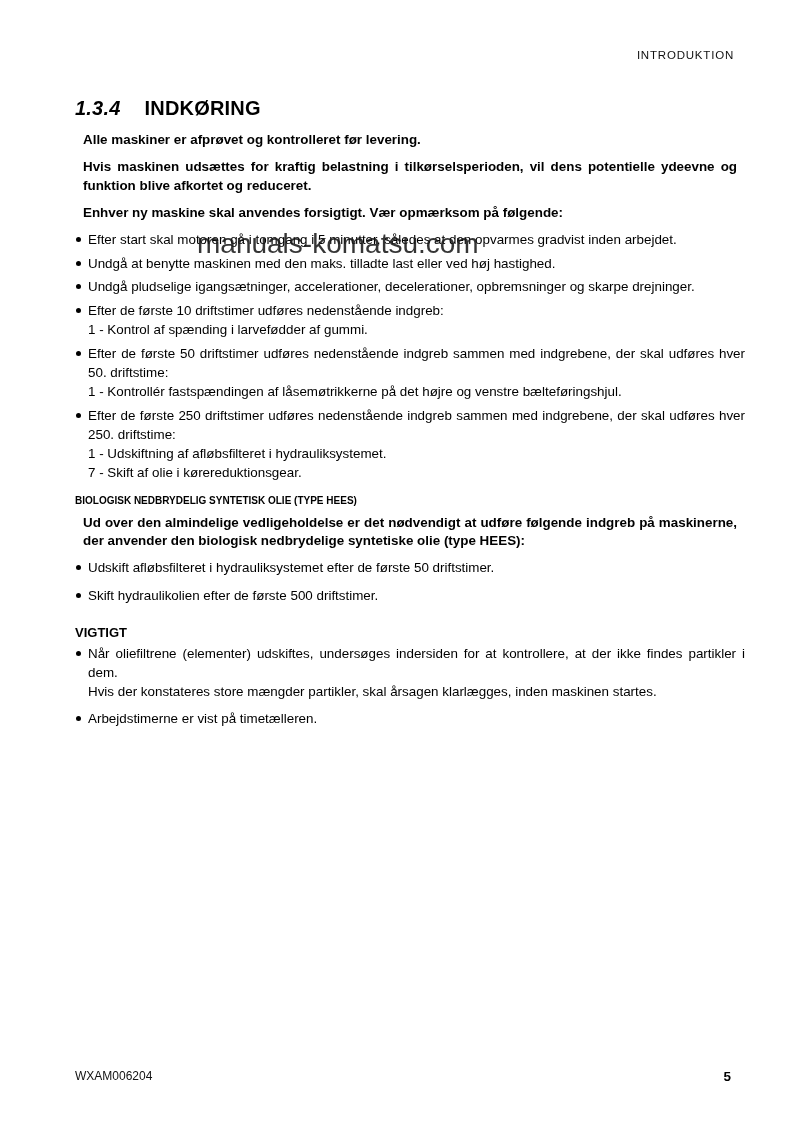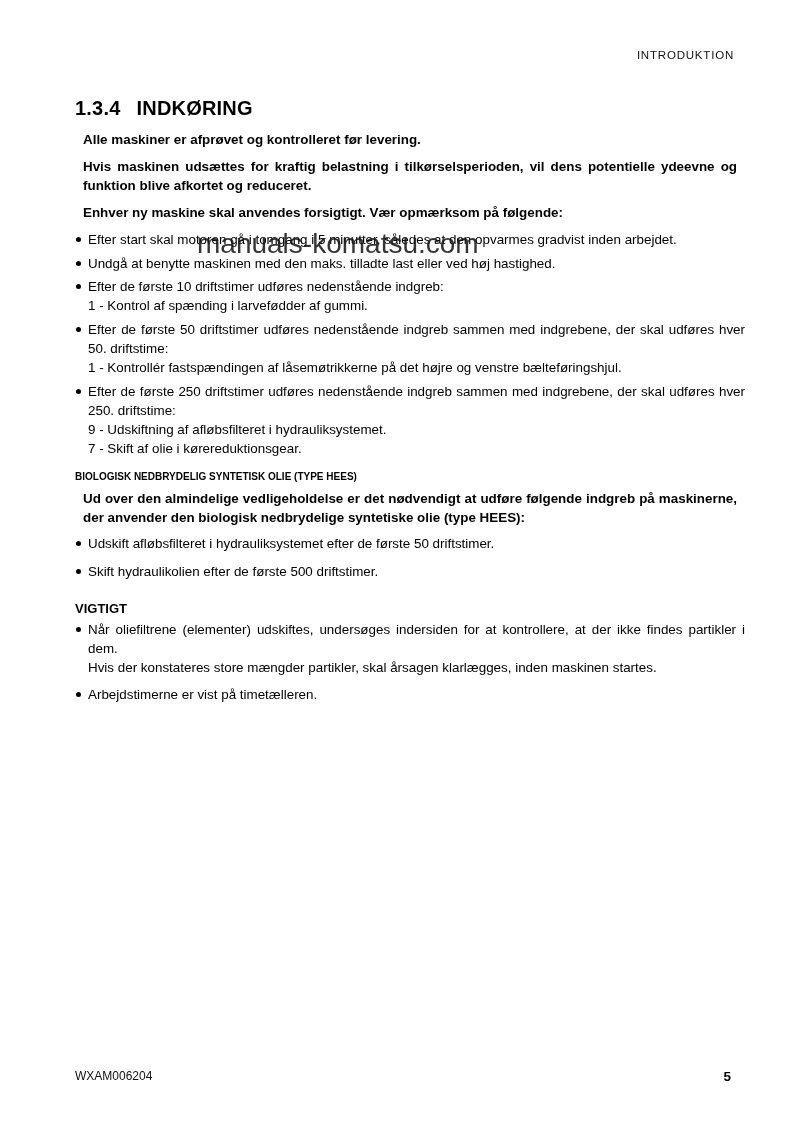--- a/index.html
+++ b/index.html
@@ -25,21 +25,21 @@
     left: 75px;
     top: 97px;
     width: 670px;
   }
   .section-heading {
     font-size: 20px;
     font-weight: bold;
     margin: 0 0 11px 0;
     letter-spacing: 0.2px;
   }
-  .section-heading .sec-num { margin-right: 16px; }
+  .section-heading .sec-num { margin-right: 24px; font-style: italic; }
   .body-text {
     font-size: 13.4px;
     line-height: 18.9px;
     text-align: justify;
   }
   .para { margin: 8px; font-weight: bold; }
   .bullet-list {
     list-style: none;
     margin: 5px 0 0 0;
     padding: 0;
@@ -117,32 +117,36 @@
       <li>
         <span class="dot"></span>
         <div>Efter start skal motoren gå i tomgang i 5 minutter, således at den opvarmes gradvist inden arbejdet.</div>
       </li>
       <li>
         <span class="dot"></span>
         <div>Undgå at benytte maskinen med den maks. tilladte last eller ved høj hastighed.</div>
       </li>
       <li>
         <span class="dot"></span>
+        <div>Undgå pludselige igangsætninger, accelerationer, decelerationer, opbremsninger og skarpe drejninger.</div>
+      </li>
+      <li>
+        <span class="dot"></span>
         <div>Efter de første 10 driftstimer udføres nedenstående indgreb:</div>
         <div class="sub-line">1 - Kontrol af spænding i larvefødder af gummi.</div>
       </li>
       <li>
         <span class="dot"></span>
         <div>Efter de første 50 driftstimer udføres nedenstående indgreb sammen med indgrebene, der skal udføres hver 50. driftstime:</div>
         <div class="sub-line">1 - Kontrollér fastspændingen af låsemøtrikkerne på det højre og venstre bælteføringshjul.</div>
       </li>
       <li>
         <span class="dot"></span>
         <div>Efter de første 250 driftstimer udføres nedenstående indgreb sammen med indgrebene, der skal udføres hver 250. driftstime:</div>
-        <div class="sub-line">9 - Udskiftning af afløbsfilteret i hydrauliksystemet.</div>
+        <div class="sub-line">1 - Udskiftning af afløbsfilteret i hydrauliksystemet.</div>
         <div class="sub-line">7 - Skift af olie i kørereduktionsgear.</div>
       </li>
     </ul>
 
     <h2 class="sub-heading">BIOLOGISK NEDBRYDELIG SYNTETISK OLIE (TYPE HEES)</h2>
     <div class="body-text">
       <p class="para">Ud over den almindelige vedligeholdelse er det nødvendigt at udføre følgende indgreb på maskinerne, der anvender den biologisk nedbrydelige syntetiske olie (type HEES):</p>
     </div>
     <ul class="bullet-list hees-list body-text">
       <li>

